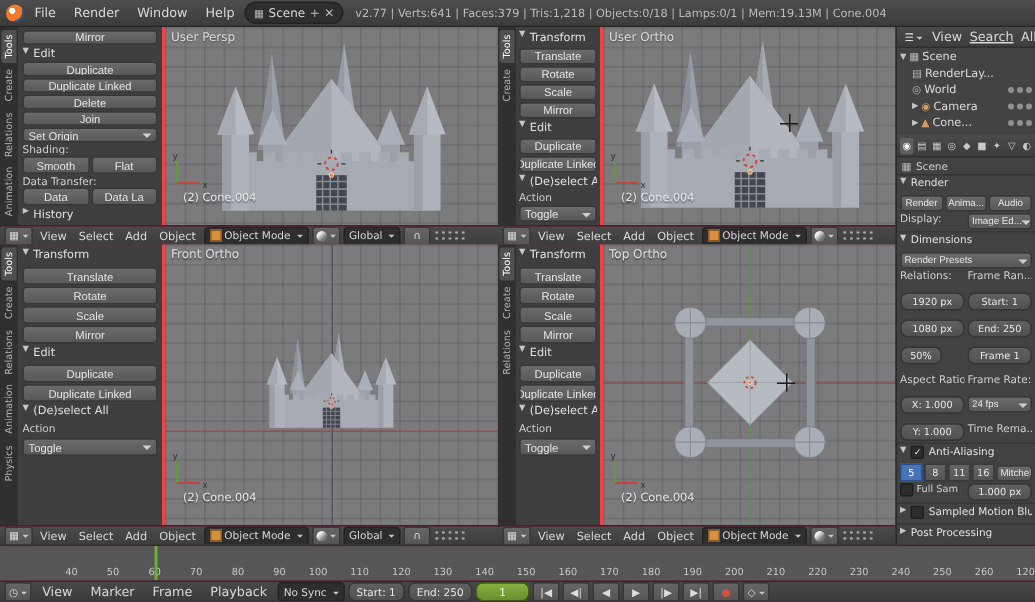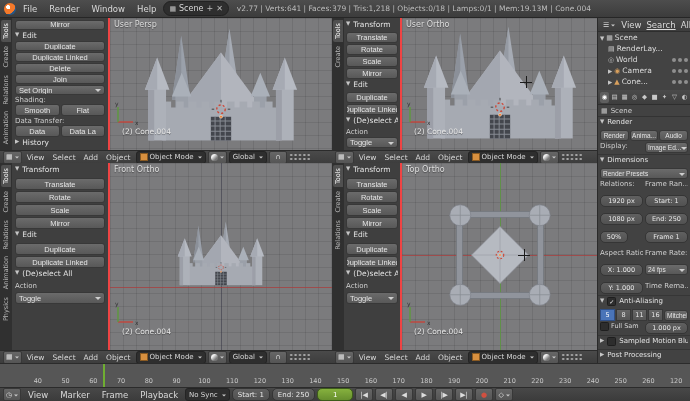--- a/index.html
+++ b/index.html
@@ -84,21 +84,21 @@
   .grid2{display:grid;grid-template-columns:1fr 1fr;gap:6px 2px;}
   .props .btn{height:11px;font-size:6.5px;padding:0 2px;}
   .props .phead{height:11px;font-size:7px;}
   .seg{width:13px;height:10px;display:inline-flex;align-items:center;justify-content:center;background:linear-gradient(#666,#555);border:1px solid #383838;font-size:6.5px;color:#e5e5e5;flex:none;}
   .seg.on{background:#4a74b8;border-color:#2f4f86;color:#fff;}
   .cbrow{display:flex;align-items:flex-start;gap:2px;font-size:6.5px;color:#d6d6d6;white-space:nowrap;overflow:hidden;}
   
   .timeline{left:0;top:363px;width:690px;height:38px;}
   .ruler{position:absolute;left:0;top:0;width:690px;height:24px;background:#565656;border-top:1px solid #2b2b2b;
          display:flex;align-items:flex-end;padding:0 0 2px 24px;box-sizing:border-box;overflow:hidden;}
-  .rn{width:27.75px;flex:none;font-size:6.5px;color:#c9c9c9;text-align:center;}
+  .rn{width:27.75px;flex:none;font-size:6.5px;color:#c9c9c9;text-align:right;}
   .frame-line{position:absolute;left:103px;top:0;bottom:0;width:2px;background:#6fae32;}
   .theader{position:absolute;left:0;top:24px;width:690px;height:14px;display:flex;align-items:center;gap:2px;padding:0 3px;
            background:linear-gradient(#484848,#3b3b3b);border-top:1px solid #2b2b2b;box-sizing:border-box;font-size:7.5px;overflow:hidden;}
   .theader .nfield{height:11px;padding:0 5px;font-size:7px;}
   .nfield.green{background:linear-gradient(#86b13e,#678f2e);border-color:#3d5c1a;color:#fff;min-width:24px;}
   .rec{color:#d05040;}
   svg.castle{position:absolute;}
 </style>
 </head>
 <body>

